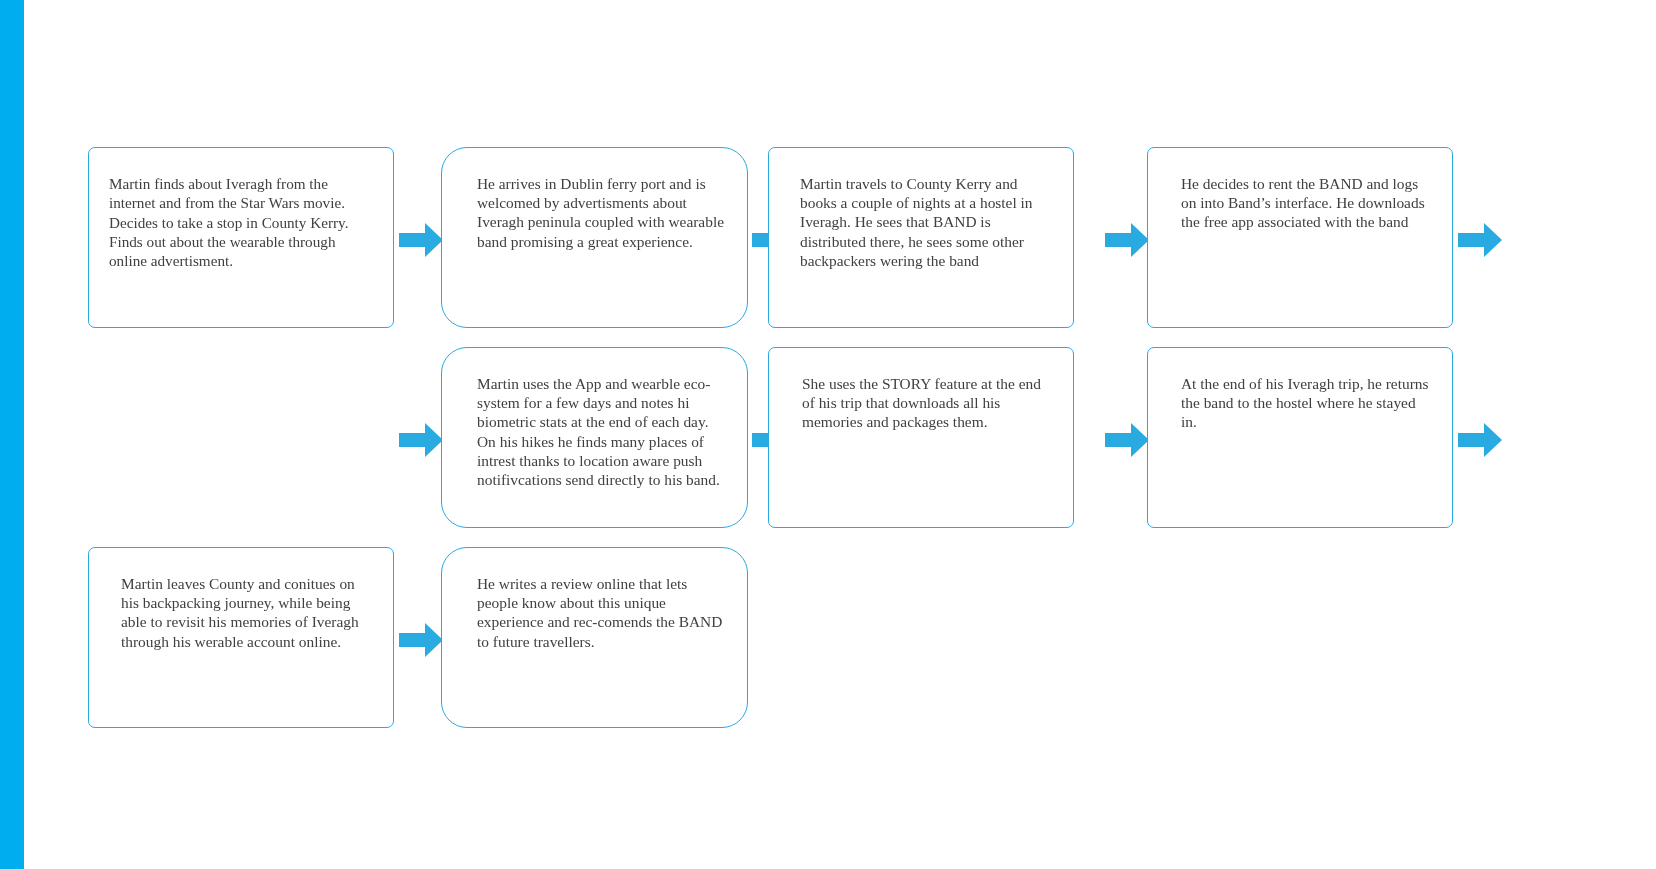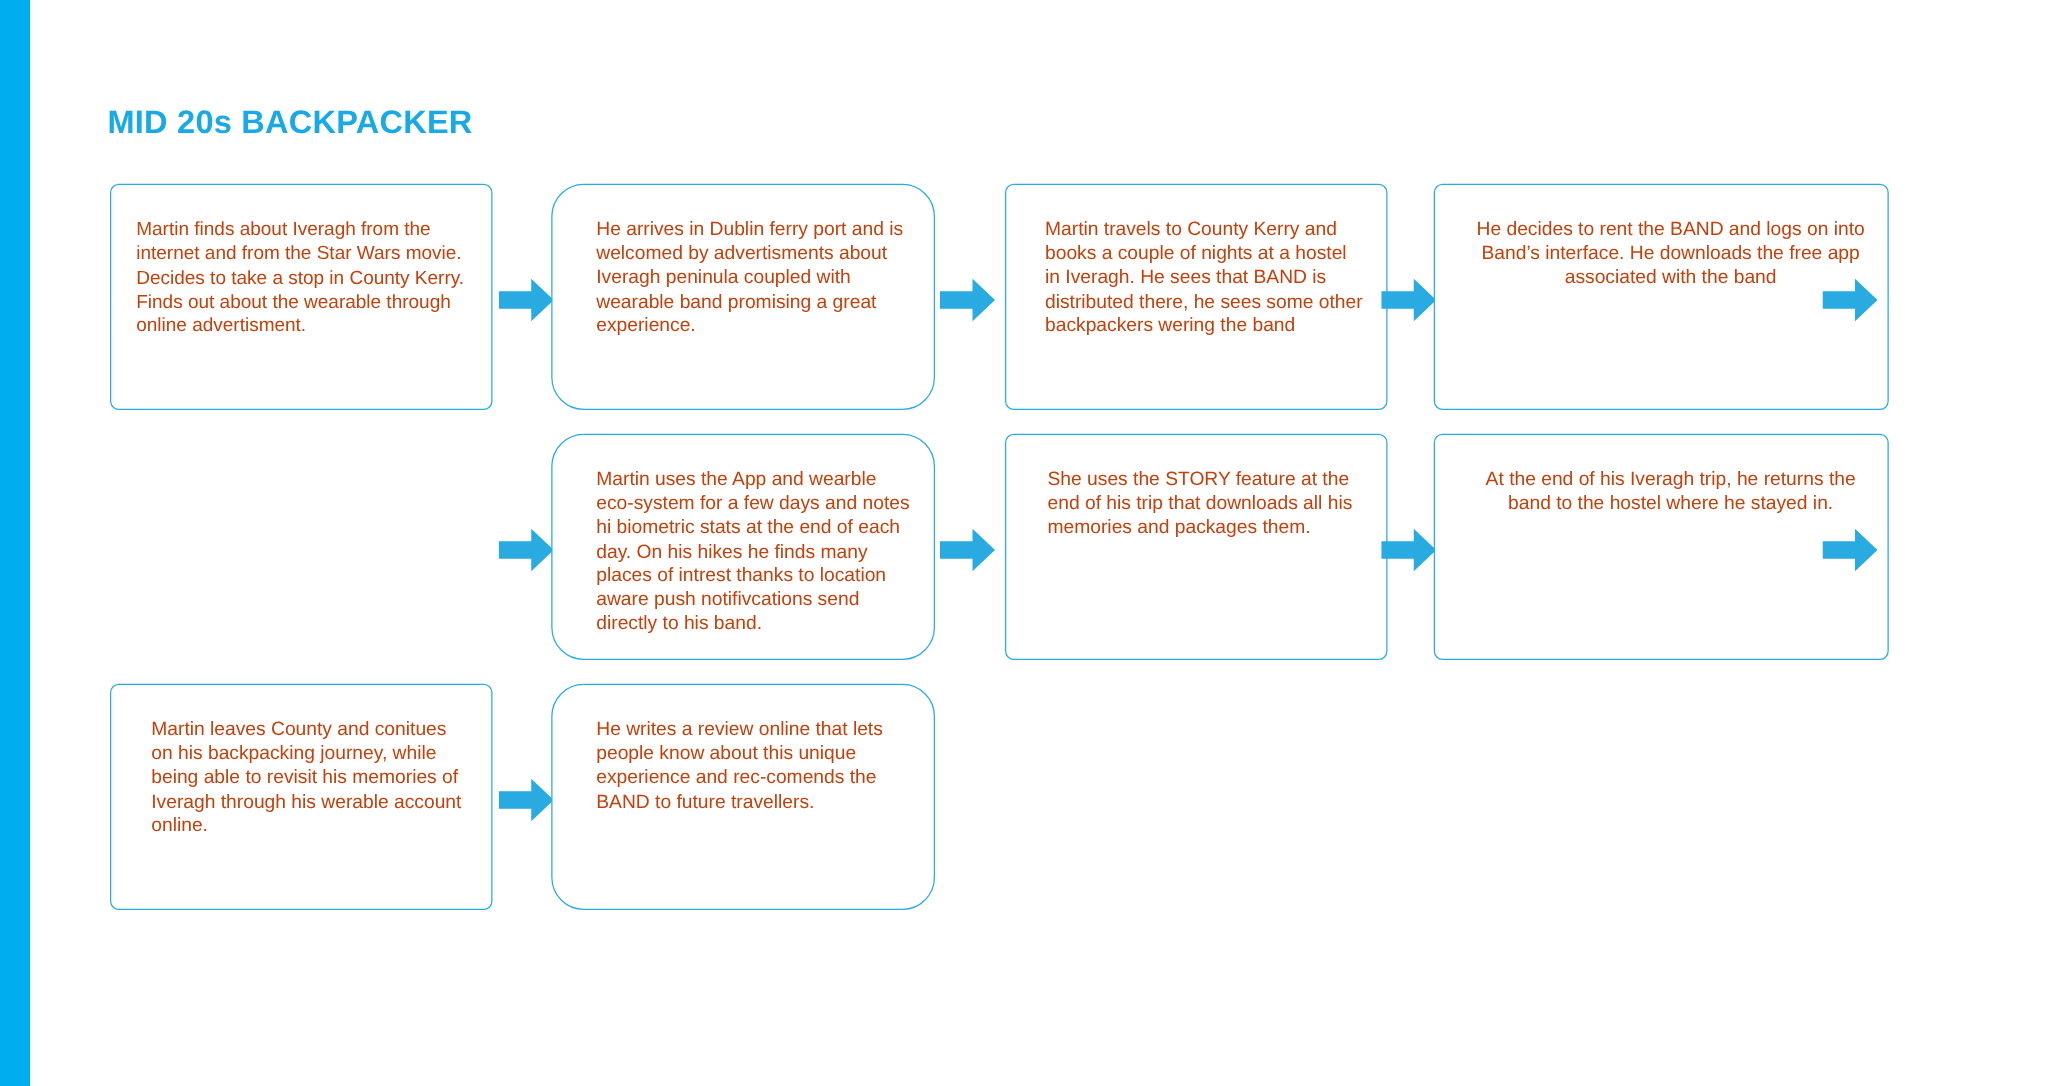--- a/index.html
+++ b/index.html
@@ -48,29 +48,29 @@
     top: 2px;
     height: 181px;
     background: #ffffff;
     border: 1.6px solid #29ABE2;
     border-radius: 7px;
     padding: 26px 18px 12px 18px;
   }
   .card .card-text {
     font-size: 15.4px;
     line-height: 19.2px;
-    color: #c2410c;
+    color: #404040;
     white-space: pre-line;
-    font-family: Liberation Sans, sans-serif;
+    font-family: Liberation Serif, serif;
   }
   
   .col-0 { left: 88px;   width: 306px; }
   .col-1 { left: 441px;  width: 307px; border-radius: 26px; }
-  .col-2 { left: 804px;  width: 306px; }
-  .col-3 { left: 1147px; width: 364px; text-align: center; }
+  .col-2 { left: 768px;  width: 306px; }
+  .col-3 { left: 1147px; width: 306px; }
 
   .card.col-0 .card-text { padding-left: 2px; }
   .card.col-1 .card-text { padding-left: 17px; }
   .card.col-2 .card-text { padding-left: 13px; }
   .card.col-3 .card-text { padding-left: 15px; }
 
   .row-2 .card.col-0 .card-text,
   .row-3 .card.col-0 .card-text { padding-left: 14px; }
   .row-2 .card.col-1 .card-text,
   .row-3 .card.col-1 .card-text { padding-left: 17px; }
@@ -92,21 +92,20 @@
   .arr-2 { left: 1105px; }
   .arr-3 { left: 1458px; }
 </style>
 </head>
 <body>
 
 <div id="page">
 
   <div id="side-bar"></div>
 
-  <div id="page-title">MID 20s BACKPACKER</div>
 
   <div id="board">
 
     <div class="row row-1">
 
       <div class="card col-0">
         <div class="card-text">Martin finds about Iveragh from the internet and from the Star Wars movie.
 Decides to take a stop in County Kerry.
 Finds out about the wearable through online advertisment.</div>
       </div>

